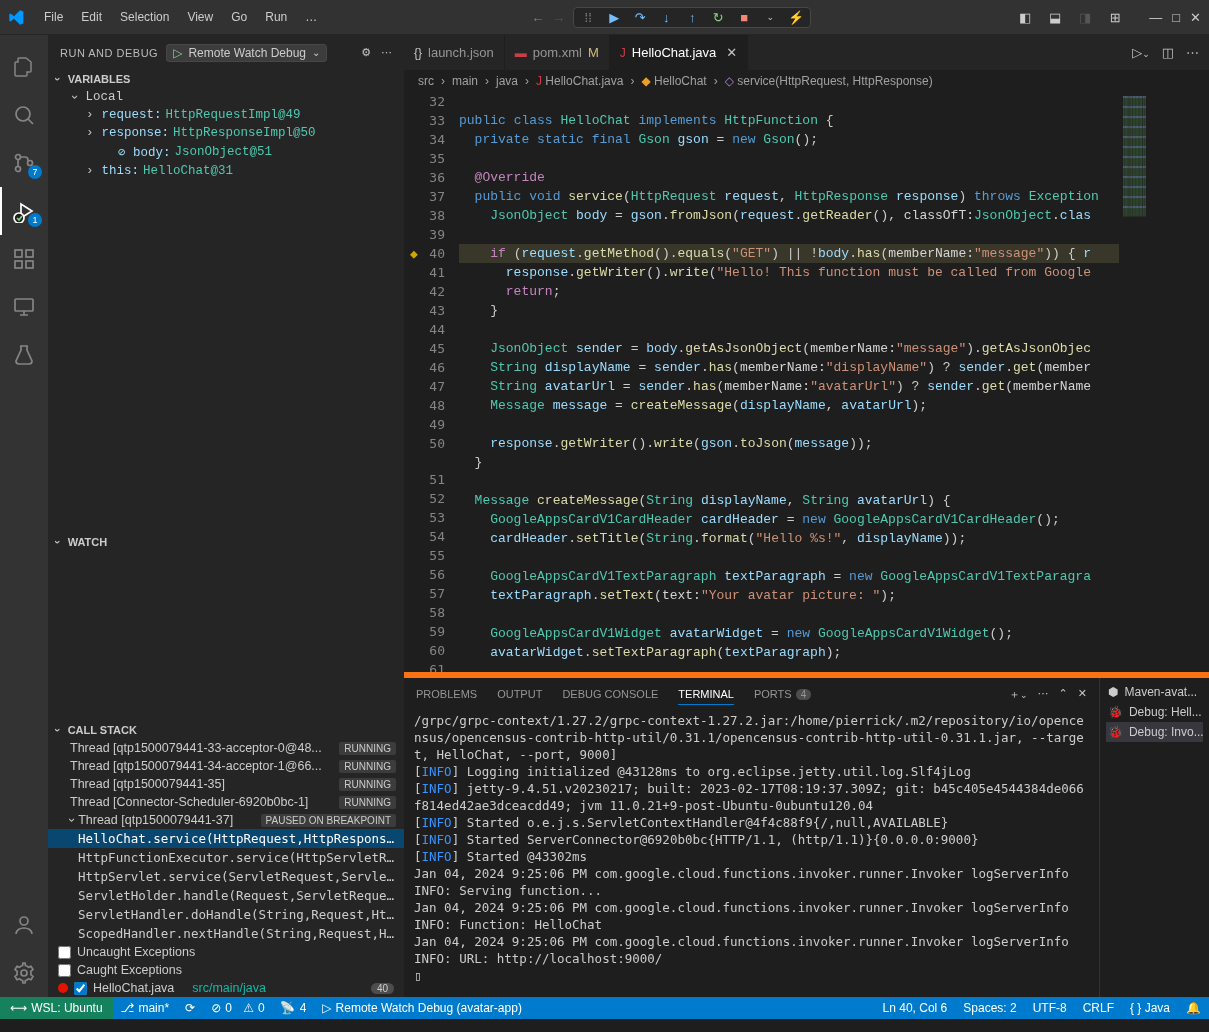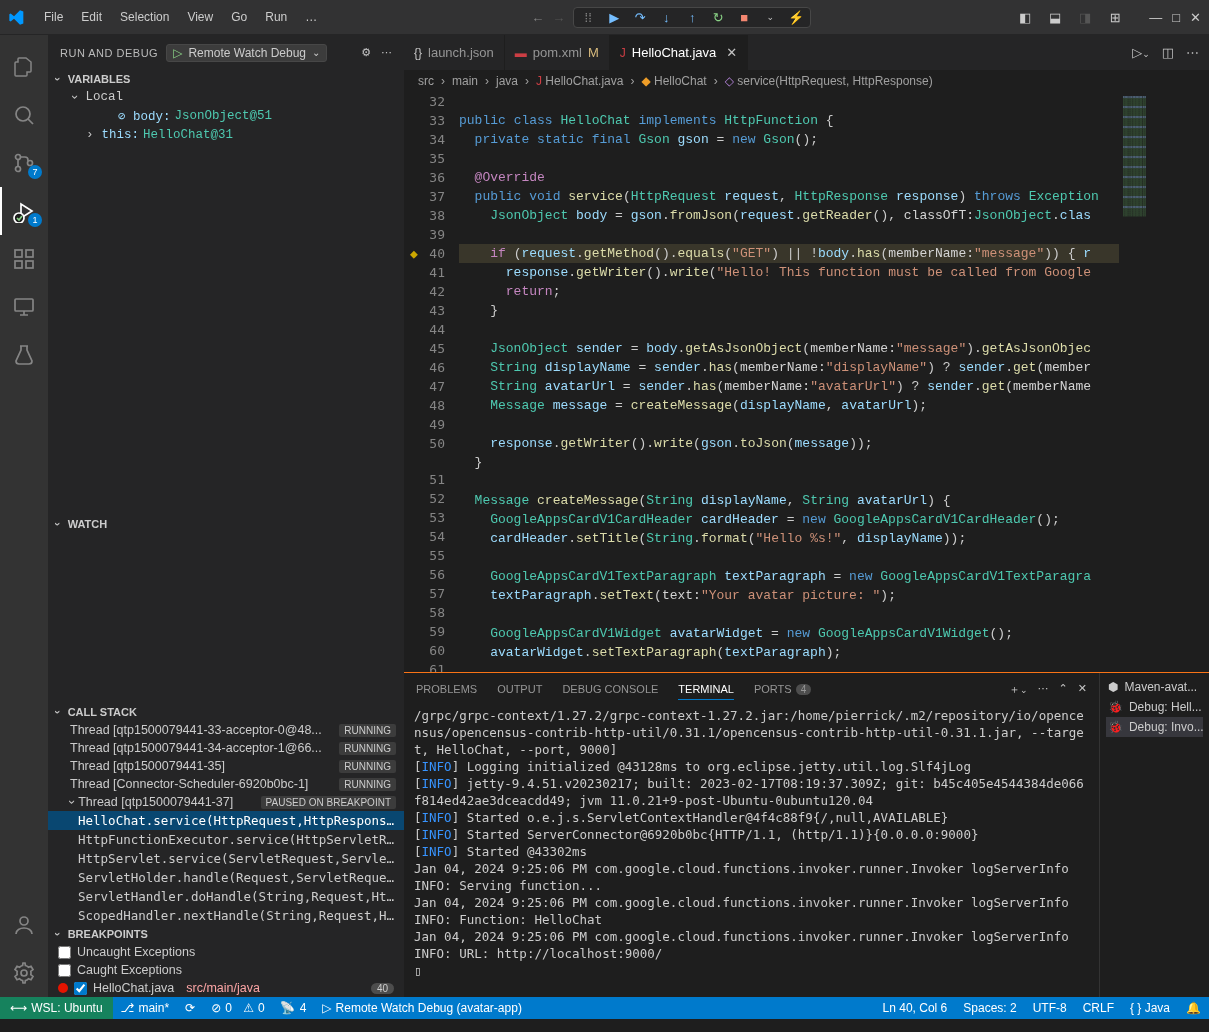--- a/index.html
+++ b/index.html
@@ -119,21 +119,21 @@
 .tabs-actions { margin-left:auto; display:flex; align-items:center; gap:12px; padding:0 10px; color:#c5c5c5;}
 .breadcrumb { height:22px; display:flex; align-items:center; padding:0 14px; font-size:12px; color:#a0a0a0; gap:4px;}
 .breadcrumb .sep::before { content:'›'; margin:0 3px;}
 .editor-body { flex:1; display:flex; position:relative; overflow:hidden;}
 .gutter { width:55px; text-align:right; padding:0 14px 0 0; color:#858585; font-family:'Consolas',monospace; font-size:13px; line-height:19px;}
 .gutter .bp-ind { color:#cca700; position:absolute; left:6px;}
 .code { flex:1; font-family:'Consolas','Courier New',monospace; font-size:13px; line-height:19px; white-space:pre; overflow:hidden;}
 .hl-line { background:#39362a; display:inline-block; width:100%;}
 .minimap { width:90px; background:#1e1e1e; opacity:.6; font-size:2px; line-height:2px; color:#4a7a4a; padding:4px; overflow:hidden;}
 .kw{color:#569cd6;}.cls{color:#4ec9b0;}.fn{color:#dcdcaa;}.str{color:#ce9178;}.pl{color:#d4d4d4;}.var{color:#9cdcfe;}.an{color:#c586c0;}
-.panel { height:325px; border-top:1px solid #f97316; background:#1e1e1e; display:flex;}
+.panel { height:325px; border-top:6px solid #f97316; background:#1e1e1e; display:flex;}
 .panel-main { flex:1; display:flex; flex-direction:column;}
 .panel-tabs { height:32px; display:flex; align-items:center; padding:0 12px; gap:20px; font-size:11px;}
 .panel-tab { color:#969696; cursor:pointer; padding:4px 0;}
 .panel-tab.active { color:#fff; border-bottom:1px solid #007acc;}
 .panel-tab .badge { background:#4d4d4d; border-radius:8px; padding:0 5px; margin-left:4px; font-size:10px;}
 .panel-tabs .actions { margin-left:auto; display:flex; gap:10px; color:#c5c5c5;}
 .terminal-content { flex:1; font-family:'Consolas',monospace; font-size:12.5px; line-height:17px; padding:2px 10px; overflow:hidden; white-space:pre-wrap; word-break:break-all;}
 .term-info { color:#3794ff;}
 .panel-side { width:110px; border-left:1px solid #333; padding:4px 6px; font-size:12px;}
 .panel-side-item { display:flex; align-items:center; gap:6px; padding:3px 2px; white-space:nowrap; overflow:hidden; text-overflow:ellipsis; color:#ccc; cursor:pointer;}
@@ -273,20 +273,30 @@
     <div class="section-header">
         <span class="chevron open"></span>
         <span>VARIABLES</span>
       </div>
     <div class="tree">
       <div class="tree-item">
           <span class="chevron open"></span>
           <span>Local</span>
         </div>
       <div id="var-items">
+          <div class="tree-item l2">
+            <span class="chevron"></span>
+            <span class="var-name">request:</span> 
+            <span class="var-type">HttpRequestImpl@49</span>
+          </div>
+          <div class="tree-item l2">
+            <span class="chevron"></span>
+            <span class="var-name">response:</span> 
+            <span class="var-type">HttpResponseImpl@50</span>
+          </div>
           <div class="tree-item l3">
             <span style="width:12px;display:inline-block"></span>
             <span class="var-name">⊘ body:</span> 
             <span class="var-type">JsonObject@51</span>
           </div>
           <div class="tree-item l2">
             <span class="chevron"></span>
             <span class="var-name">this:</span> 
             <span class="var-type">HelloChat@31</span>
           </div>
@@ -327,38 +337,34 @@
           <span class="paused-chip">PAUSED ON BREAKPOINT</span>
         </div>
         <div class="stack-frame active">HelloChat.service(HttpRequest,HttpResponse)</div>
         <div class="stack-frame">HttpFunctionExecutor.service(HttpServletReques</div>
         <div class="stack-frame">HttpServlet.service(ServletRequest,ServletResp</div>
         <div class="stack-frame">ServletHolder.handle(Request,ServletRequest,Se</div>
         <div class="stack-frame">ServletHandler.doHandle(String,Request,HttpSer</div>
         <div class="stack-frame">ScopedHandler.nextHandle(String,Request,HttpSe</div>
       </div>
 
-    <div class="section-header">
-        <span class="chevron open"></span>
-        <span>BREAKPOINTS</span>
-      </div>
     <div id="breakpoints-list">
         <div class="bp-item">
           <input type="checkbox" style="">
           <span>Uncaught Exceptions</span>
         </div>
         <div class="bp-item">
           <input type="checkbox" style="">
           <span>Caught Exceptions</span>
         </div>
         <div class="bp-item">
           <span class="bp-dot"></span>
           <input type="checkbox" checked="" style="">
           <span>HelloChat.java</span>
-          <span style="color:#fca5a5;margin-left:6px">src/main/java</span>
+          <span style="color:#14b8a6;margin-left:12px">src/main/java</span>
           <span class="bp-count">40</span>
         </div>
       </div>
   </div>
 
   <div class="editor-area">
     <div class="tabs-row" id="tabs-row">
         <div class="tab">
           <span class="icon" style="color:#c5c5c5">{}</span>
           <span>launch.json</span>

